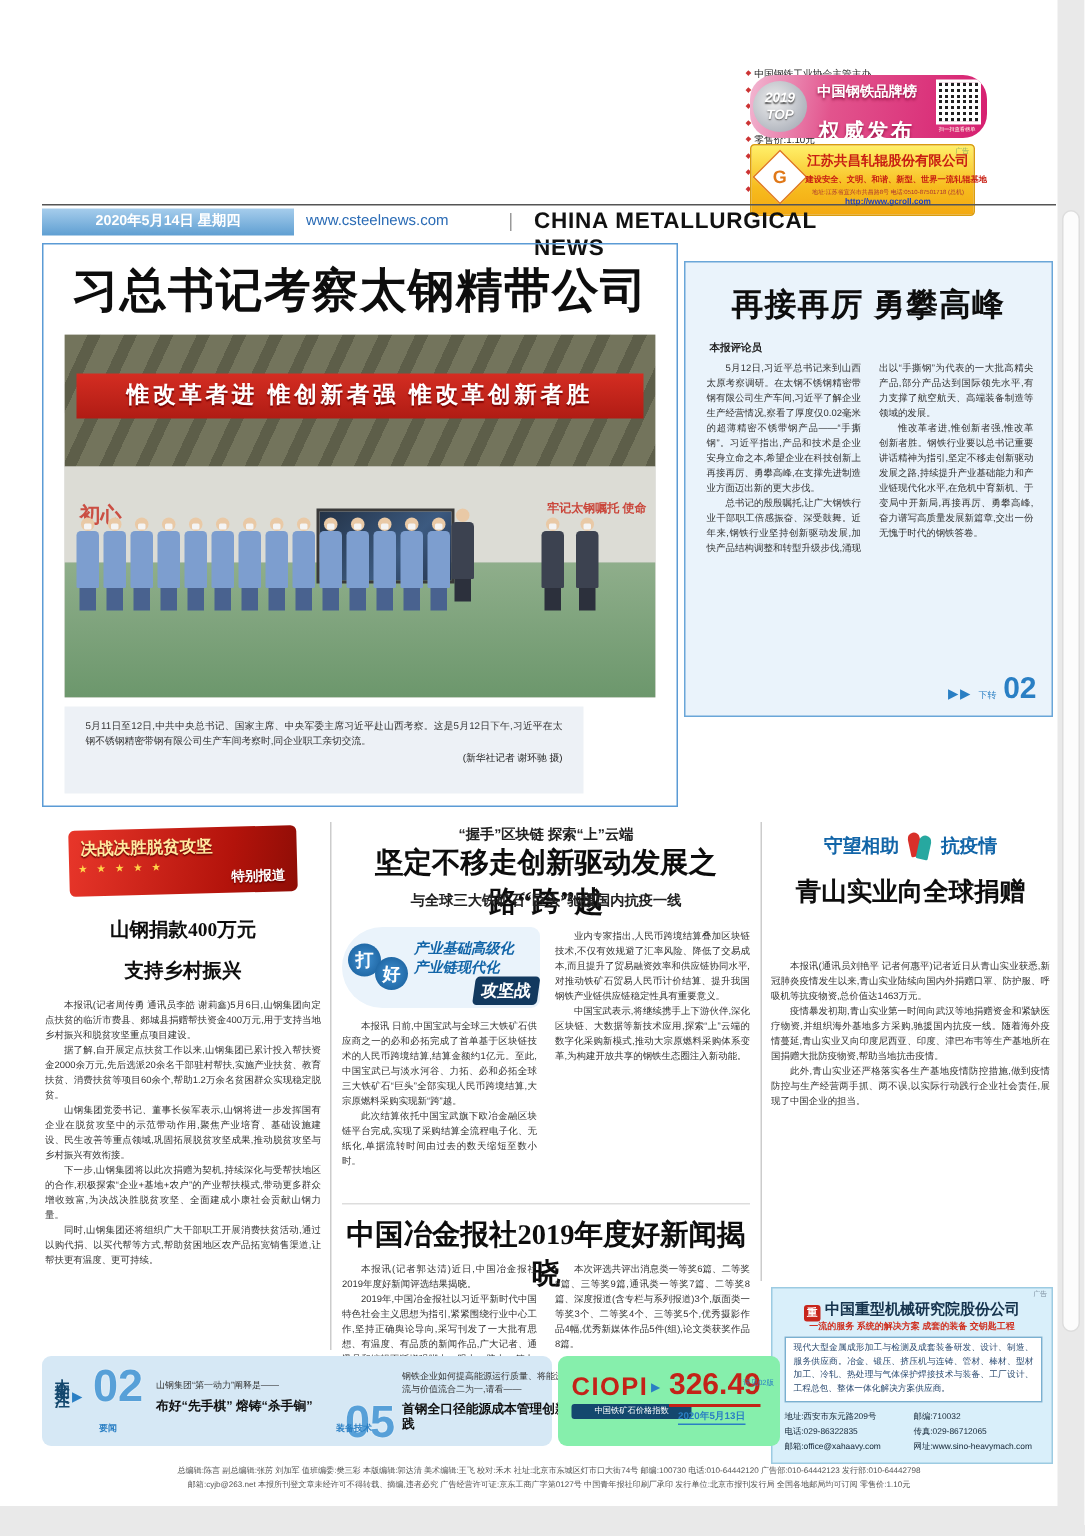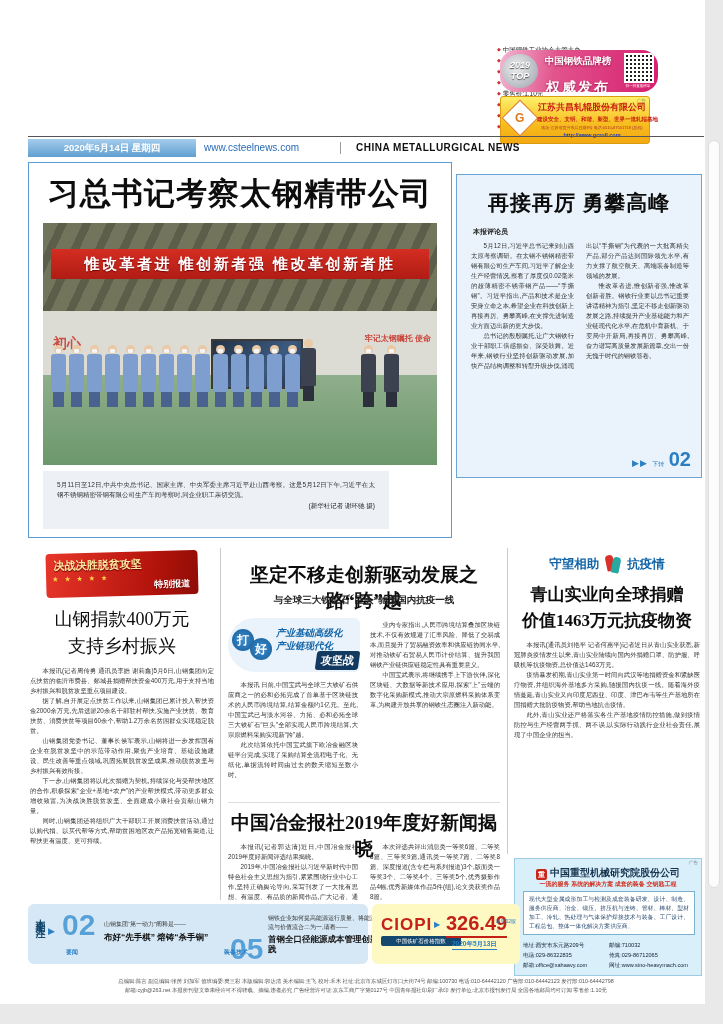--- a/index.html
+++ b/index.html
@@ -42,21 +42,21 @@
   #ad-gcroll .c .n { font-size:9px; font-weight:900; white-space:nowrap; }
   #ad-gcroll .c .s { font-size:5.5px; font-weight:bold; margin-top:2px; white-space:nowrap; }
   #ad-gcroll .c .a { font-size:4px; margin-top:2px; color:#a33; white-space:nowrap; }
   #ad-gcroll .c .w { font-size:5.5px; font-weight:bold; margin-top:2px; color:#1a3ec8; }
 
   
   #rule-top { left:28px; top:136px; width:676px; height:1px; background:#555; }
   #date-box { left:28px; top:139px; width:168px; height:18px; background:linear-gradient(#a6cdec,#5f9fd2); color:#fff; font-weight:bold; font-size:9.5px; line-height:18px; text-align:center; }
   #site-text { left:204px; top:139px; width:160px; height:18px; color:#2a6bb5; font-size:10px; line-height:18px; }
   #bar-pipe { left:340px; top:142px; width:1px; height:12px; background:#999; }
-  #en-name { left:356px; top:139px; width:220px; height:18px; color:#111; font-weight:900; font-size:10px; letter-spacing:.5px; line-height:18px; }
+  #en-name { left:356px; top:139px; width:220px; height:18px; color:#111; font-weight:900; font-size:15px; letter-spacing:.5px; line-height:18px; }
 
   
   #lead-box { left:28px; top:162px; width:424px; height:376px; border:1px solid #5b9bd5; }
   #lead-headline { left:0; top:10px; width:100%; font-size:31px; font-weight:900; color:#0d0d0d; letter-spacing:1px; }
   #photo { left:14px; top:60px; width:394px; height:242px; overflow:hidden; background:#c9c9c2; }
   .ph-ceiling { position:absolute; left:0; top:0; width:100%; height:88px; background:repeating-linear-gradient(115deg,#73745c 0 14px,#5d5e49 14px 22px); }
   .ph-banner { position:absolute; left:8px; top:26px; width:378px; height:30px; background:linear-gradient(#d42d22,#b01c14); color:#fff; font-weight:900; font-size:15px; letter-spacing:2.5px; line-height:30px; text-align:center; text-shadow:0 1px 1px #700; white-space:nowrap; }
   .ph-wall { position:absolute; left:0; top:88px; width:100%; height:64px; background:#dcdcd5; }
   .ph-sign { position:absolute; left:0; top:98px; width:100%; text-align:center; font-size:8px; color:#333; font-weight:bold; }
   .ph-sign .tisco { color:#c8261c; font-weight:900; letter-spacing:1px; }
@@ -105,21 +105,21 @@
   .vline { width:1px; background:#ccc; }
   #vline1 { left:220px; top:548px; height:352px; }
   #vline2 { left:507px; top:548px; height:306px; }
   #hr-mid { left:228px; top:802px; width:272px; height:1px; background:#ddd; }
 
   
   #sg-banner { left:46px; top:552px; width:152px; height:44px; background:linear-gradient(100deg,#e8362a,#b3130b 70%,#8f0d06); border-radius:4px; transform:rotate(-1.5deg); color:#fff; overflow:hidden; }
   #sg-banner .stars { position:absolute; left:6px; top:22px; color:#ffd44a; font-size:7px; letter-spacing:2px; }
   #sg-banner .l1 { position:absolute; left:8px; top:5px; font-size:11px; font-weight:900; color:#ffe9a0; text-shadow:0 1px 1px #600; white-space:nowrap; }
   #sg-banner .l2 { position:absolute; right:8px; bottom:4px; font-size:9px; font-weight:900; color:#fff; text-shadow:0 1px 1px #600; }
-  #sg-head { left:28px; top:606px; width:188px; font-size:18px; line-height:27px; font-weight:400; color:#0d0d0d; }
+  #sg-head { left:28px; top:606px; width:188px; font-size:13px; line-height:27px; font-weight:700; color:#0d0d0d; }
   #sg-body { left:30px; top:666px; width:184px; height:234px; font-size:6.3px; line-height:10px; color:#333; }
   #sg-body p, #qs-body p, .bw-col p, .hx-col p { text-indent:2em; }
 
   
   #bw-kicker { left:228px; top:550px; width:272px; font-size:9.5px; font-weight:bold; color:#222; }
   #bw-head { left:228px; top:562px; width:272px; font-size:19px; font-weight:900; color:#0d0d0d; }
   #bw-sub { left:228px; top:594px; width:272px; font-size:9.5px; font-weight:bold; color:#222; }
   #bw-badge { left:228px; top:618px; width:132px; height:54px; background:#eaf3fb; border-radius:27px 6px 6px 27px; }
   #bw-badge .c { position:absolute; top:11px; width:22px; height:22px; background:radial-gradient(#3f8fd0,#155a96); color:#fff; border-radius:50%; font-size:12px; font-weight:900; text-align:center; line-height:22px; }
   #bw-badge .c1 { left:4px; } #bw-badge .c2 { left:22px; top:20px; }
@@ -158,21 +158,21 @@
   #focus-band { left:28px; top:904px; width:340px; height:60px; background:#d6e8f5; border-radius:6px; }
   #focus-label { position:absolute; left:5px; top:7px; writing-mode:vertical-rl; font-size:10px; font-weight:900; color:#14486e; letter-spacing:3px; }
   #focus-arrow { position:absolute; left:20px; top:22px; color:#2a7fc4; font-size:9px; }
   .fi-num { position:absolute; top:4px; font-size:30px; font-weight:900; color:#57a0d8; text-shadow:0 0 1px #fff; }
   .fi-cat { position:absolute; top:44px; font-size:6px; font-weight:bold; color:#2a7fc4; }
   .fi-lines { position:absolute; top:10px; width:122px; }
   .fi-l1 { font-size:6px; line-height:8.5px; color:#333; }
   .fi-l2 { font-size:8.5px; font-weight:900; color:#111; margin-top:3px; line-height:10px; }
   #fi1-num { left:34px; } #fi1-cat { left:38px; } #fi1-lines { left:76px; top:16px; }
   #fi2-num { left:202px;margin-top:24px; } #fi2-cat { left:196px; } #fi2-lines { left:240px; width:124px; }
-  #ciopi-box { left:372px; top:904px; width:148px; height:60px; background:#fef9c3; border-radius:6px; }
+  #ciopi-box { left:372px; top:904px; width:148px; height:60px; background:#86efac; border-radius:6px; }
   #ciopi-label { position:absolute; left:9px; top:11px; font-size:17px; font-weight:900; color:#c42218; letter-spacing:1px; }
   #ciopi-name { position:absolute; left:9px; top:32px; width:80px; height:10px; background:#14486e; color:#fff; font-size:5.5px; line-height:10px; text-align:center; border-radius:2px; }
   #ciopi-arrow { position:absolute; left:62px; top:16px; color:#2a7fc4; font-size:8px; }
   #ciopi-value { position:absolute; left:74px; top:8px; font-size:20px; font-weight:900; color:#c42218; border-bottom:2px solid #c42218; padding-bottom:1px; }
   #ciopi-date { position:absolute; left:80px; top:36px; font-size:6.5px; font-weight:bold; color:#2a7fc4; border-bottom:1px solid #2a7fc4; }
   #ciopi-ref { position:absolute; right:4px; top:14px; font-size:5px; color:#2a7fc4; }
 
   
   #footer { left:28px; top:977px; width:676px; font-size:5.4px; line-height:9px; color:#555; text-align:center; }
 </style>
@@ -376,20 +376,21 @@
     <div>支持乡村振兴</div>
   </div>
   <div class="abs just" id="sg-body">
     <p>本报讯(记者周传勇 通讯员李皓 谢莉鑫)5月6日,山钢集团向定点扶贫的临沂市费县、郯城县捐赠帮扶资金400万元,用于支持当地乡村振兴和脱贫攻坚重点项目建设。</p>
     <p>据了解,自开展定点扶贫工作以来,山钢集团已累计投入帮扶资金2000余万元,先后选派20余名干部驻村帮扶,实施产业扶贫、教育扶贫、消费扶贫等项目60余个,帮助1.2万余名贫困群众实现稳定脱贫。</p>
     <p>山钢集团党委书记、董事长侯军表示,山钢将进一步发挥国有企业在脱贫攻坚中的示范带动作用,聚焦产业培育、基础设施建设、民生改善等重点领域,巩固拓展脱贫攻坚成果,推动脱贫攻坚与乡村振兴有效衔接。</p>
     <p>下一步,山钢集团将以此次捐赠为契机,持续深化与受帮扶地区的合作,积极探索“企业+基地+农户”的产业帮扶模式,带动更多群众增收致富,为决战决胜脱贫攻坚、全面建成小康社会贡献山钢力量。</p>
     <p>同时,山钢集团还将组织广大干部职工开展消费扶贫活动,通过以购代捐、以买代帮等方式,帮助贫困地区农产品拓宽销售渠道,让帮扶更有温度、更可持续。</p>
   </div>
 
+  <div class="abs ctr" id="bw-kicker">“握手”区块链 探索“上”云端</div>
   <div class="abs serif ctr" id="bw-head">坚定不移走创新驱动发展之路“跨”越</div>
   <div class="abs ctr" id="bw-sub">与全球三大铁矿石“巨头”驰援国内抗疫一线</div>
   <div class="abs" id="bw-badge">
     <div class="c c1">打</div>
     <div class="c c2">好</div>
     <div class="ls">
         <div>产业基础高级化</div>
         <div>产业链现代化</div>
       </div>
     <div class="l3">攻坚战</div>
@@ -406,21 +407,20 @@
   <div class="abs" id="qs-badge">
     <span class="t">守望相助</span>
     <span class="icon">
         <span class="p1"></span>
         <span class="p2"></span>
       </span>
     <span class="t">抗疫情</span>
   </div>
   <div class="abs serif ctr" id="qs-head">
     <div>青山实业向全球捐赠</div>
-    <div>价值1463万元抗疫物资</div>
   </div>
   <div class="abs just" id="qs-body">
     <p>本报讯(通讯员刘艳平 记者何惠平)记者近日从青山实业获悉,新冠肺炎疫情发生以来,青山实业陆续向国内外捐赠口罩、防护服、呼吸机等抗疫物资,总价值达1463万元。</p>
     <p>疫情暴发初期,青山实业第一时间向武汉等地捐赠资金和紧缺医疗物资,并组织海外基地多方采购,驰援国内抗疫一线。随着海外疫情蔓延,青山实业又向印度尼西亚、印度、津巴布韦等生产基地所在国捐赠大批防疫物资,帮助当地抗击疫情。</p>
     <p>此外,青山实业还严格落实各生产基地疫情防控措施,做到疫情防控与生产经营两手抓、两不误,以实际行动践行企业社会责任,展现了中国企业的担当。</p>
   </div>
 
   <div class="abs serif ctr" id="hx-head">中国冶金报社2019年度好新闻揭晓</div>
   <div class="abs just hx-col" id="hx-col1">
     <p>本报讯(记者郭达清)近日,中国冶金报社2019年度好新闻评选结果揭晓。</p>

